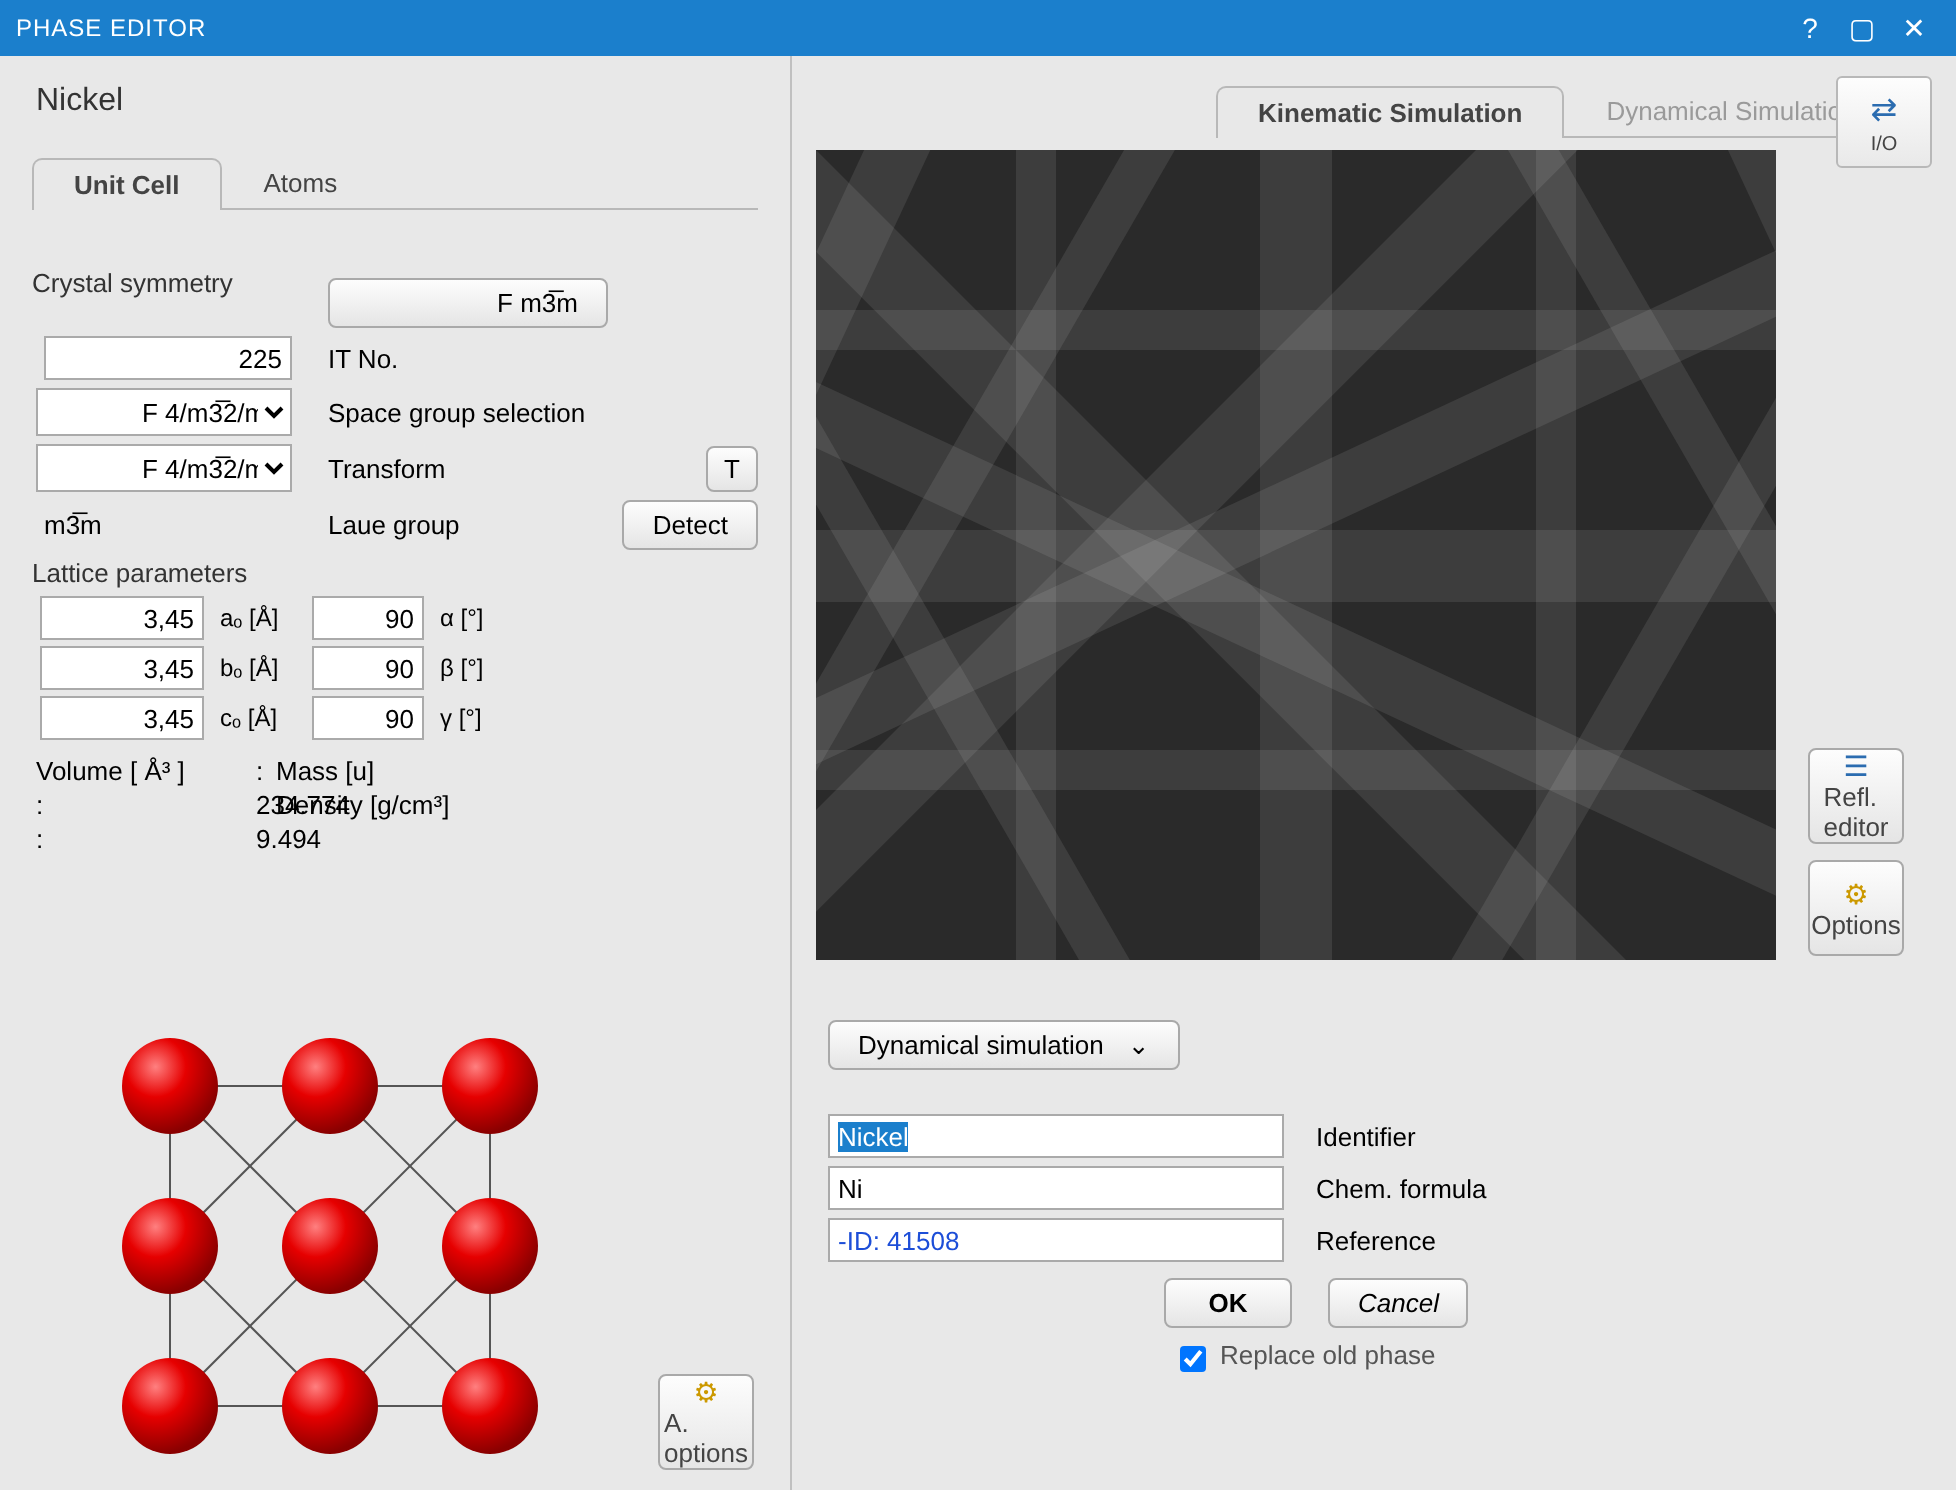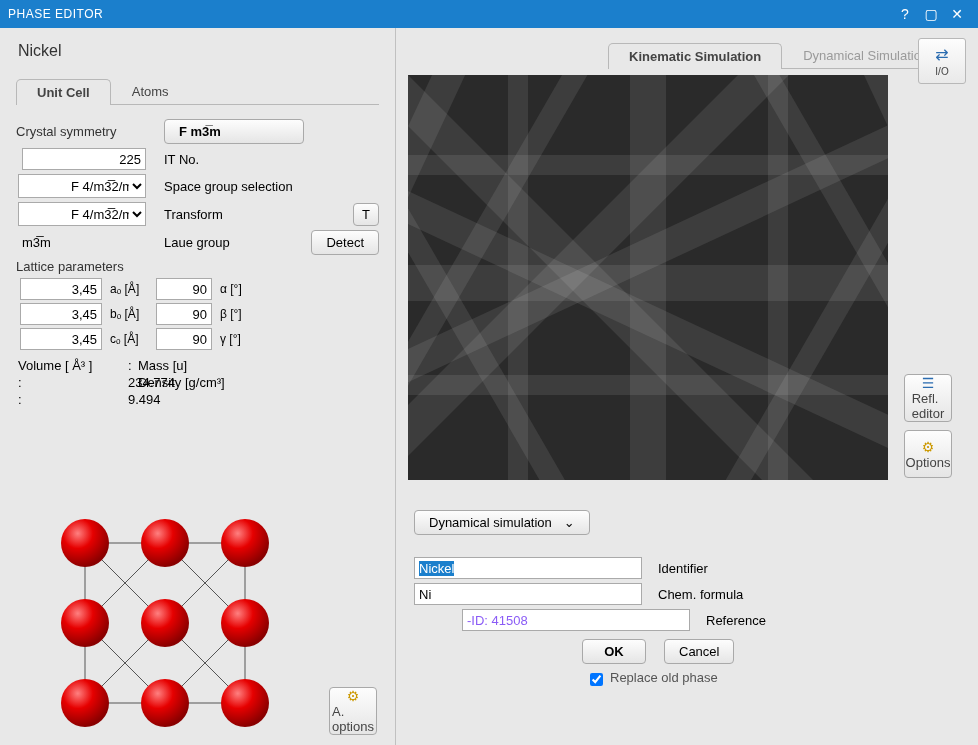--- a/index.html
+++ b/index.html
@@ -17,21 +17,21 @@
 
   
   .tabs { display: flex; border-bottom: 1px solid #b8b8b8; margin-bottom: 14px; }
   .tab { padding: 5px 20px; border: 1px solid transparent; border-bottom: none; color: #444; cursor: default; border-radius: 5px 5px 0 0;}
   .tab.active { background: #e8e8e8; border-color: #b8b8b8; font-weight: bold; position: relative; top: 1px; }
   .tab.disabled { color: #9a9a9a; }
 
   .section-label { font-size: 13px; color: #333; }
 
   .btn { background: linear-gradient(#fdfdfd,#e5e5e5); border:1px solid #a9a9a9; border-radius:4px; padding:4px 14px; cursor:default; }
-  .btn.wide { min-width:140px; text-align:left; font-weight:bold; }
+  .btn.wide { min-width:140px; text-align:right; font-weight:normal;margin-top:20px; }
   .btn.small { padding:3px 8px; }
   .btn.square { width:48px; height:48px; display:flex; flex-direction:column; align-items:center; justify-content:center; font-size:10px; color:#444; }
 
   input[type=text]{ border:1px solid #aaa; background:#fff; padding:2px 4px; height:22px;}
   select { border:1px solid #aaa; background:#fff; height:24px; }
   .num-in { width:82px; text-align:right;}
   .drop { width:128px;padding-left:48px; }
   .ang-in { width:56px; text-align:right;}
 
   .sym-row { display:flex; align-items:center; gap:18px; margin-bottom:4px;}
@@ -227,27 +227,27 @@
         <div style="width:228px;border:1px solid #aaa;background:#fff;height:22px;display:flex;align-items:center;padding:0 4px;">
           <span class="sel-highlight">Nickel</span>
         </div>
         <span>Identifier</span>
       </div>
       <div class="field-row">
         <input type="text" value="Ni" style="">
         <span>Chem. formula</span>
       </div>
       <div class="field-row">
-        <input type="text" style="color: #8b5cf6; margin-left: 48px;" value="-ID: 41508">
+        <input type="text" style="color: #1d4ed8;" value="-ID: 41508">
         <span>Reference</span>
       </div>
 
       <div class="btn-row">
         <div class="btn" style="min-width:64px;text-align:center;font-weight:bold;">OK</div>
-        <div class="btn" style="min-width:64px;text-align:center;">Cancel</div>
+        <div class="btn" style="min-width:64px;text-align:center;font-style:italic;">Cancel</div>
       </div>
       <div class="chk-row">
         <input type="checkbox" checked="" style="">
         <span>Replace old phase</span>
       </div>
     </div>
   </div>
 
 </div>
 

